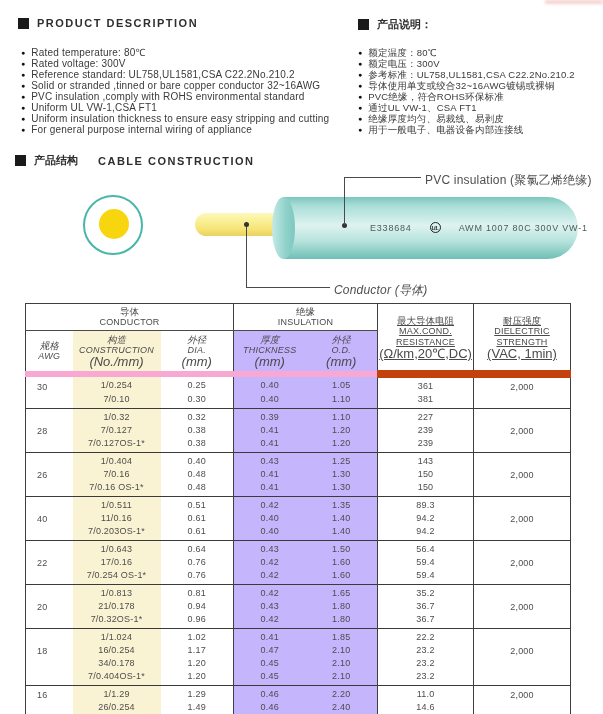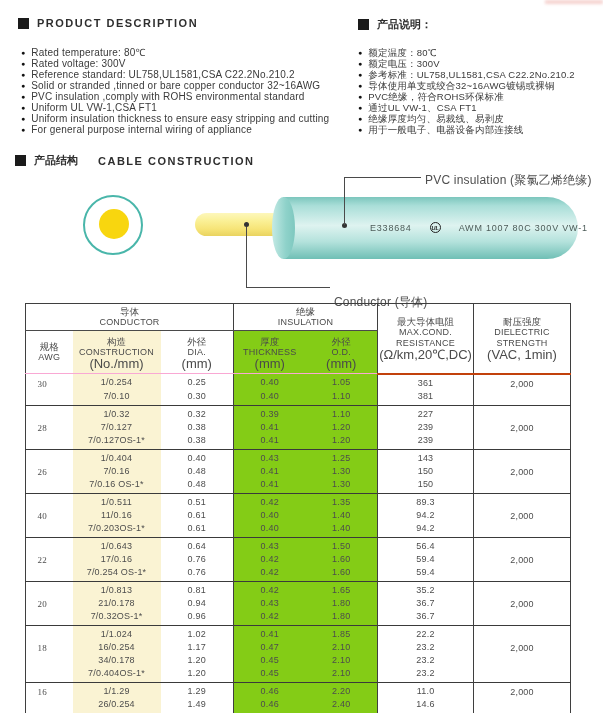--- a/index.html
+++ b/index.html
@@ -48,30 +48,30 @@
   table { border-collapse:collapse; table-layout:fixed; width:545px;
           border-left:1.5px solid #3f3f3f; border-right:1.5px solid #3f3f3f; border-top:1.5px solid #3f3f3f; }
   col.c-awg{width:47px} col.c-con{width:88px} col.c-dia{width:73px}
   col.c-thk{width:72px} col.c-od{width:72px} col.c-res{width:96px} col.c-die{width:97px}
   th { font-weight:400; color:#4a4a4a; text-align:center; vertical-align:middle; }
   th .h-zh { font-size:9.5px; line-height:11px; }
   th .h-en { font-size:9px; line-height:11px; letter-spacing:.2px; }
   th .h-un { font-size:13px; line-height:11px; }
   tr.group-row th { height:24px; border-bottom:1px solid #4a4a4a; padding:2px 0; }
   tr.sub-row th { height:43px; padding:2px 0; }
-  thead th.heavy { border-bottom:2px solid #c2410c; }
-  tr.sub-row th { border-bottom:1px solid #f9a8d4; }
+  thead th.heavy { border-bottom:8px solid #c2410c;text-decoration:underline; }
+  tr.sub-row th { border-bottom:6px solid #f9a8d4;font-style:italic; }
   .vr { border-right:1.5px solid #3f3f3f; }
   .bg-y { background:#faf3d3; }
-  .bg-b { background:#84cc16; }
+  .bg-b { background:#c4b5fd; }
   tbody td { font-size:9px; line-height:13px; text-align:center; color:#4d4d4d;
              vertical-align:middle; letter-spacing:.2px; }
   tbody tr.g-start td { border-top:1.5px solid #3a3a3a; padding-top:2px; }
   tbody tr.g-end td { padding-bottom:2px; }
-  td.awg-cell { padding-right:14px;font-family:Liberation Serif, serif; }
+  td.awg-cell { padding-right:14px; }
   .lift { position:relative; top:-6px; display:inline-block; }
 </style>
 </head>
 <body>
 
 <div id="page">
 
   <div id="artifact" class="abs"></div>
 
   <div class="abs sec-head" style="left:18px; top:17px;">
@@ -172,21 +172,21 @@
   </div>
 
   <div class="abs callout-dot" style="left:342px; top:223px;"></div>
   <div class="abs callout-line" style="left:344px; top:178px; width:1px; height:47px;"></div>
   <div class="abs callout-line" style="left:344px; top:177px; width:77px; height:1px;"></div>
   <div class="abs callout-text" style="left:425px; top:172px;">PVC insulation (聚氯乙烯绝缘)</div>
 
   <div class="abs callout-dot" style="left:244px; top:222px;"></div>
   <div class="abs callout-line" style="left:246px; top:227px; width:1px; height:60px;"></div>
   <div class="abs callout-line" style="left:246px; top:287px; width:84px; height:1px;"></div>
-  <div class="abs callout-text" style="left:334px; top:294px;">Conductor (导体)</div>
+  <div class="abs callout-text" style="left:334px; top:282px;font-style:italic;">Conductor (导体)</div>
 
   <div class="abs" id="spec-table-wrap">
     <table>
       <colgroup>
         <col class="c-awg">
           <col class="c-con">
           <col class="c-dia">
         <col class="c-thk">
           <col class="c-od">
           <col class="c-res">

